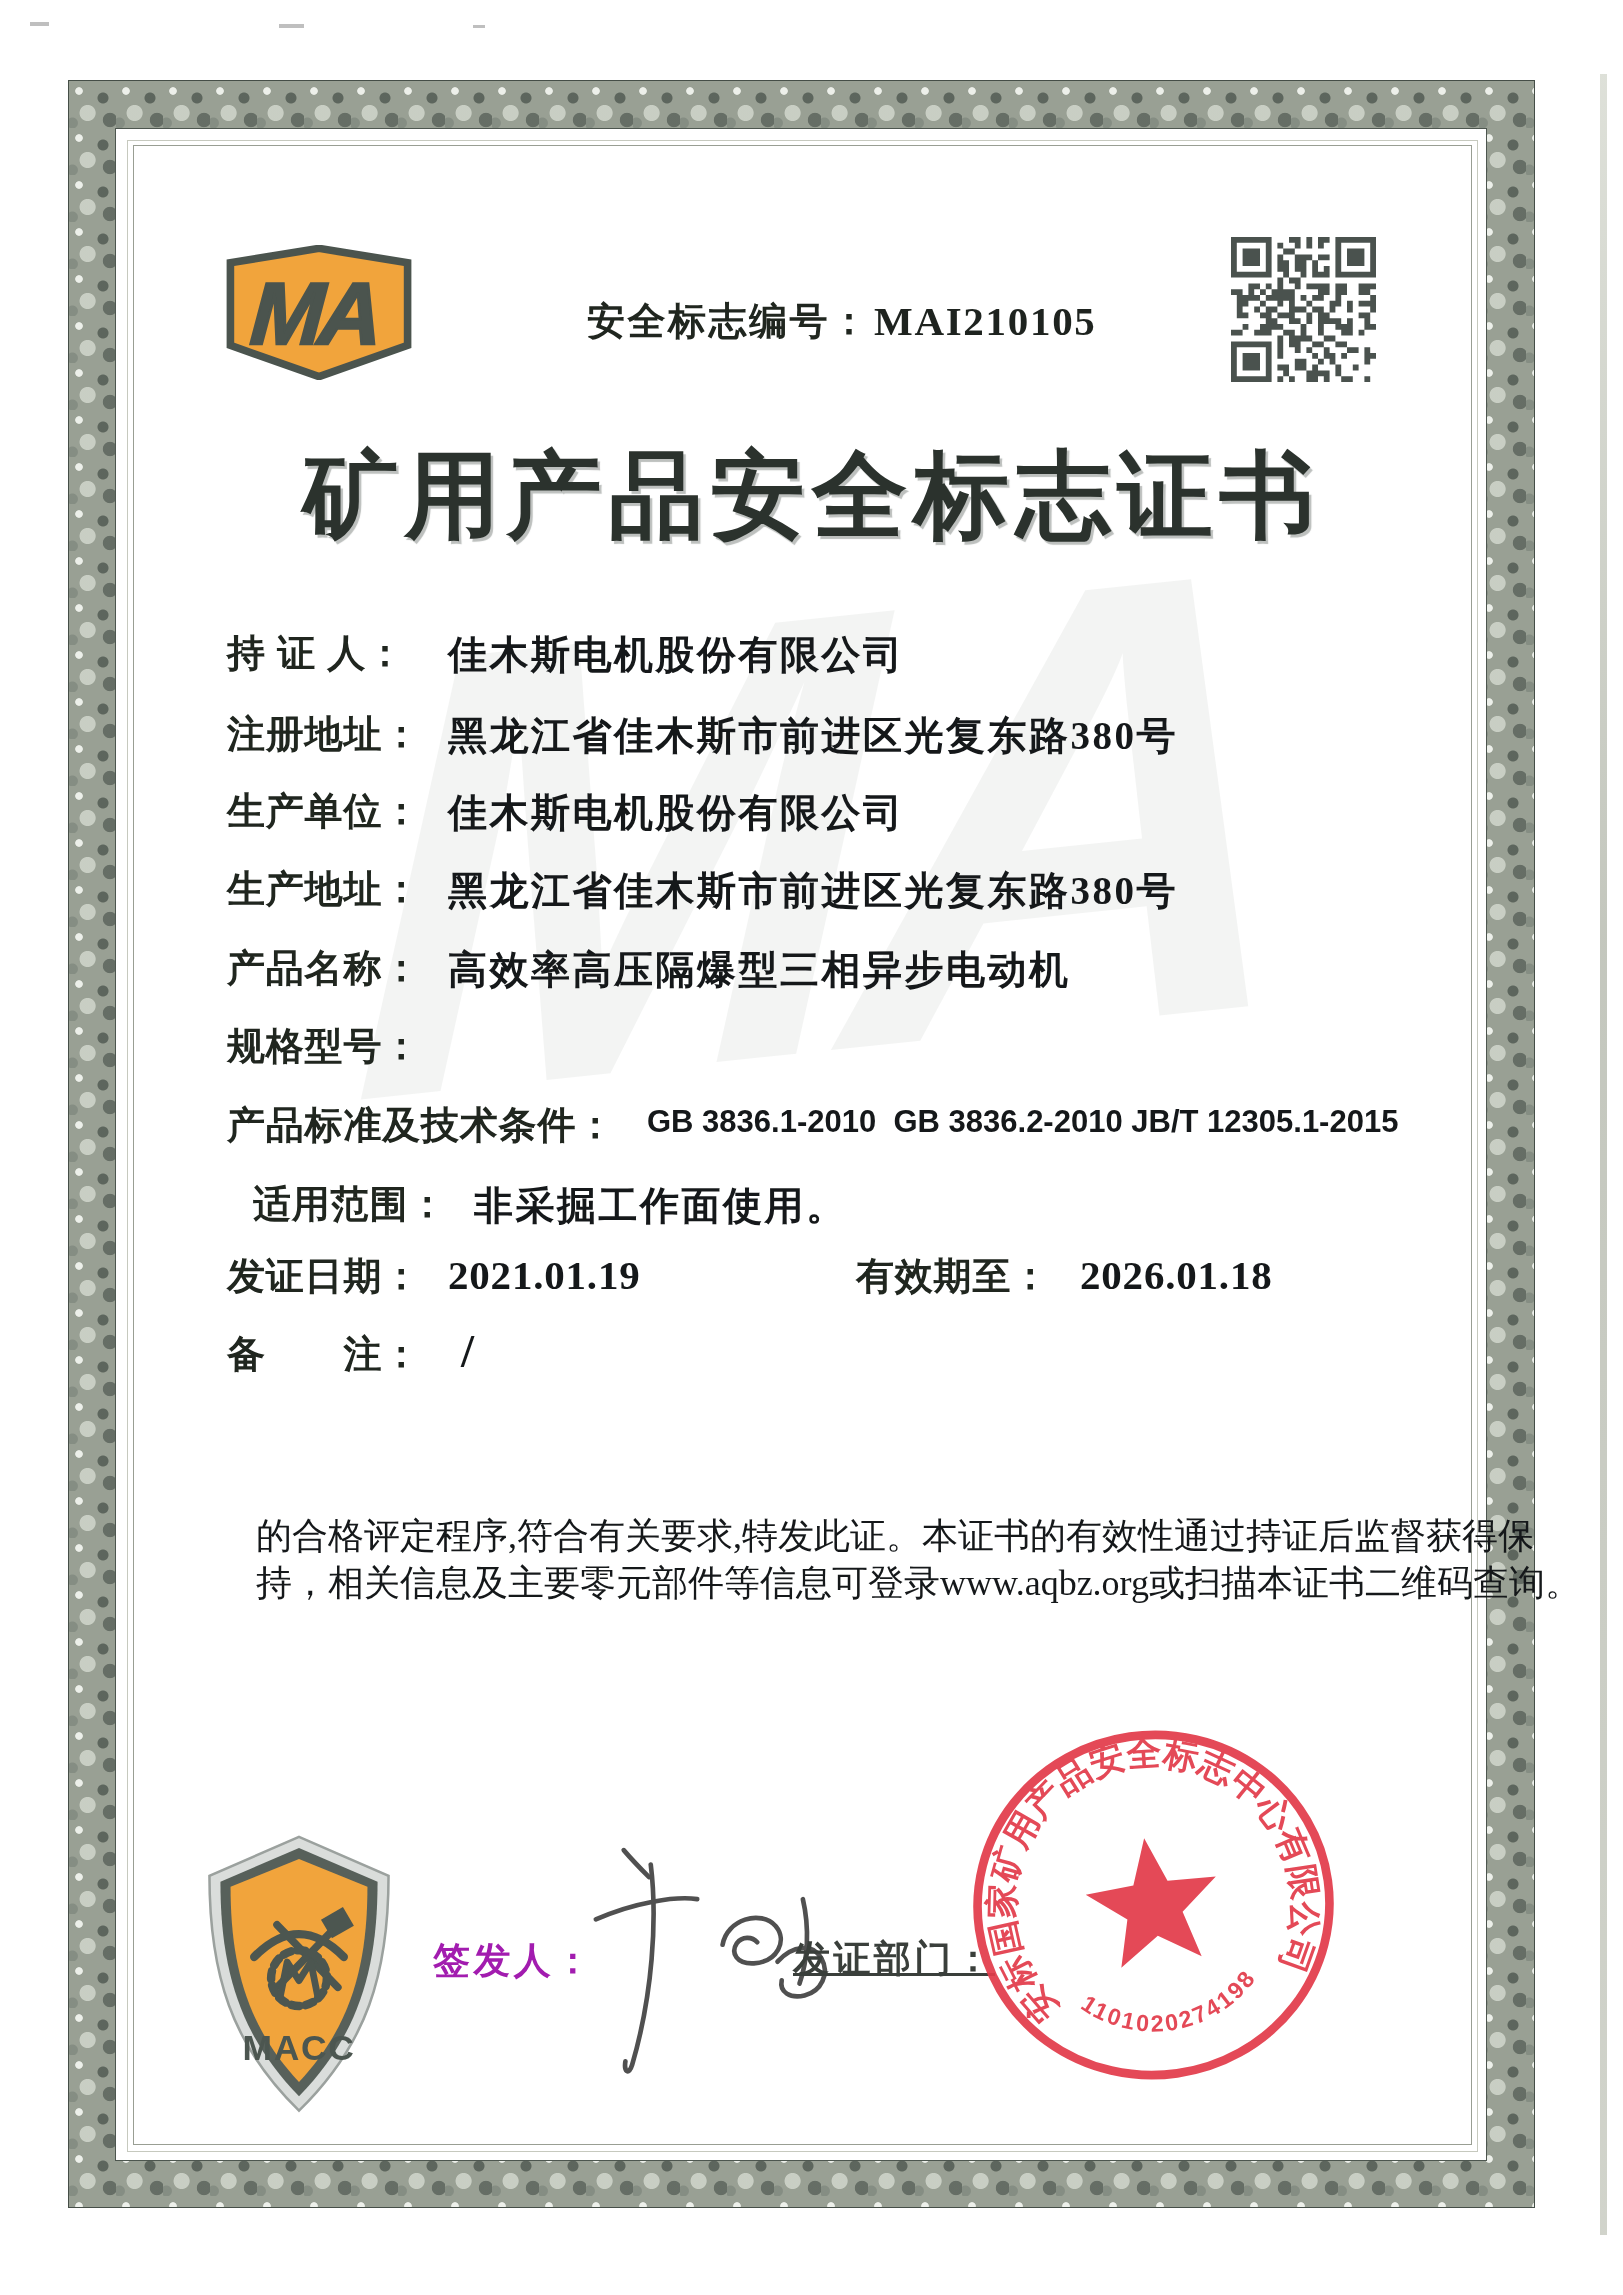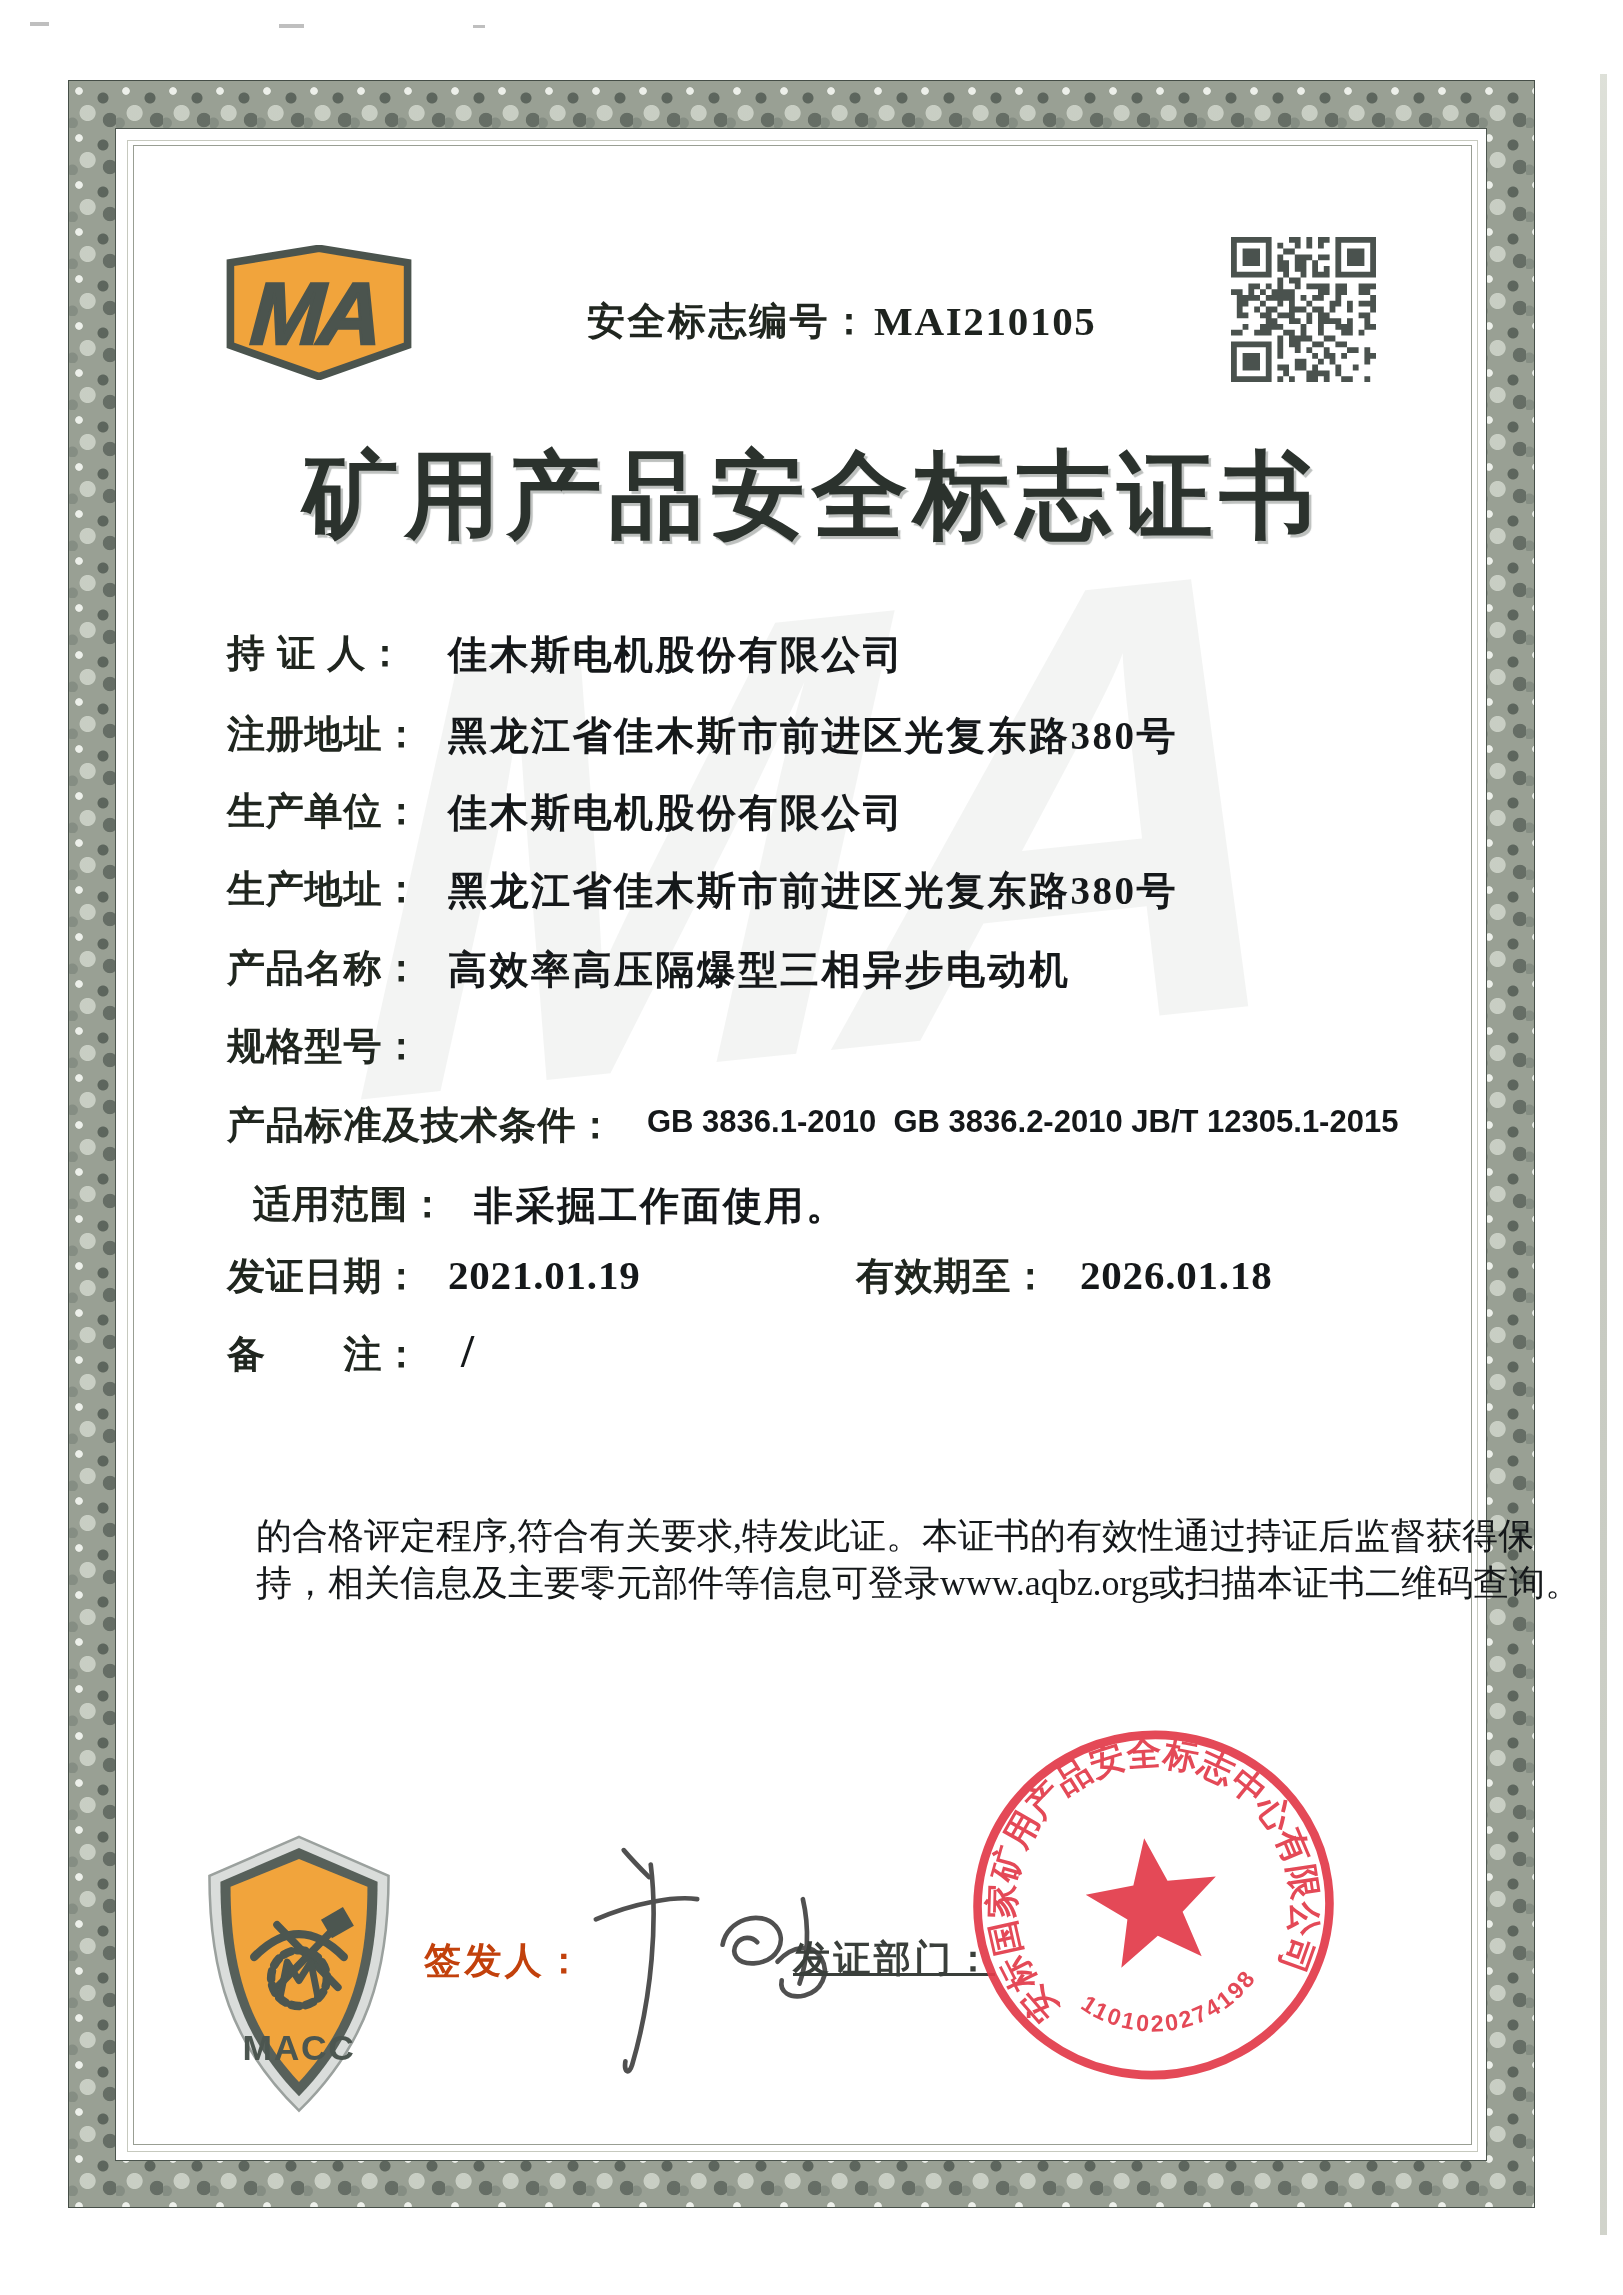--- a/index.html
+++ b/index.html
@@ -56,21 +56,21 @@
   .val-serif{position:absolute;font:700 41px "Liberation Serif",serif;color:#15181a;letter-spacing:0.8px;white-space:pre;}
   .issue-label{left:227px;} .issue-value{left:448px;}
   .expire-label{left:856px;} .expire-value{left:1080px;}
   .remark-row{left:0;top:1329px;width:1623px;height:68px;}
   .remark-label{left:227px;} .remark-value{left:461px;top:-5px;font-size:47px;}
 
   .paragraph{left:256px;top:1513px;width:1201px;font:400 36px "Liberation Serif",serif;color:#15181a;line-height:47px;}
   .p-line{white-space:nowrap;}
   .p-line.first{text-indent:63px;}
 
-  .signer-label{left:424px;top:1936px;font:700 37px "Liberation Serif",serif;color:#c2410c;letter-spacing:3.4px;}
+  .signer-label{left:433px;top:1936px;font:700 37px "Liberation Serif",serif;color:#a21caf;letter-spacing:3.4px;}
   .issuer-label{left:793px;top:1934px;font:700 37px "Liberation Serif",serif;color:#3a3f3b;letter-spacing:3.4px;text-decoration:underline;}
 
   .scan-line-right{left:1600px;top:74px;width:6.8px;height:2161px;
     background:linear-gradient(180deg,#d8dbd2,#b9bdb2 40%,#c9ccc2);opacity:.85;}
   .speck{background:#8a8a8a;opacity:.55;}
 </style>
 </head>
 <body>
 
 <div class="abs speck" style="left:30px;top:22px;width:18.6px;height:4.2px;"></div>

